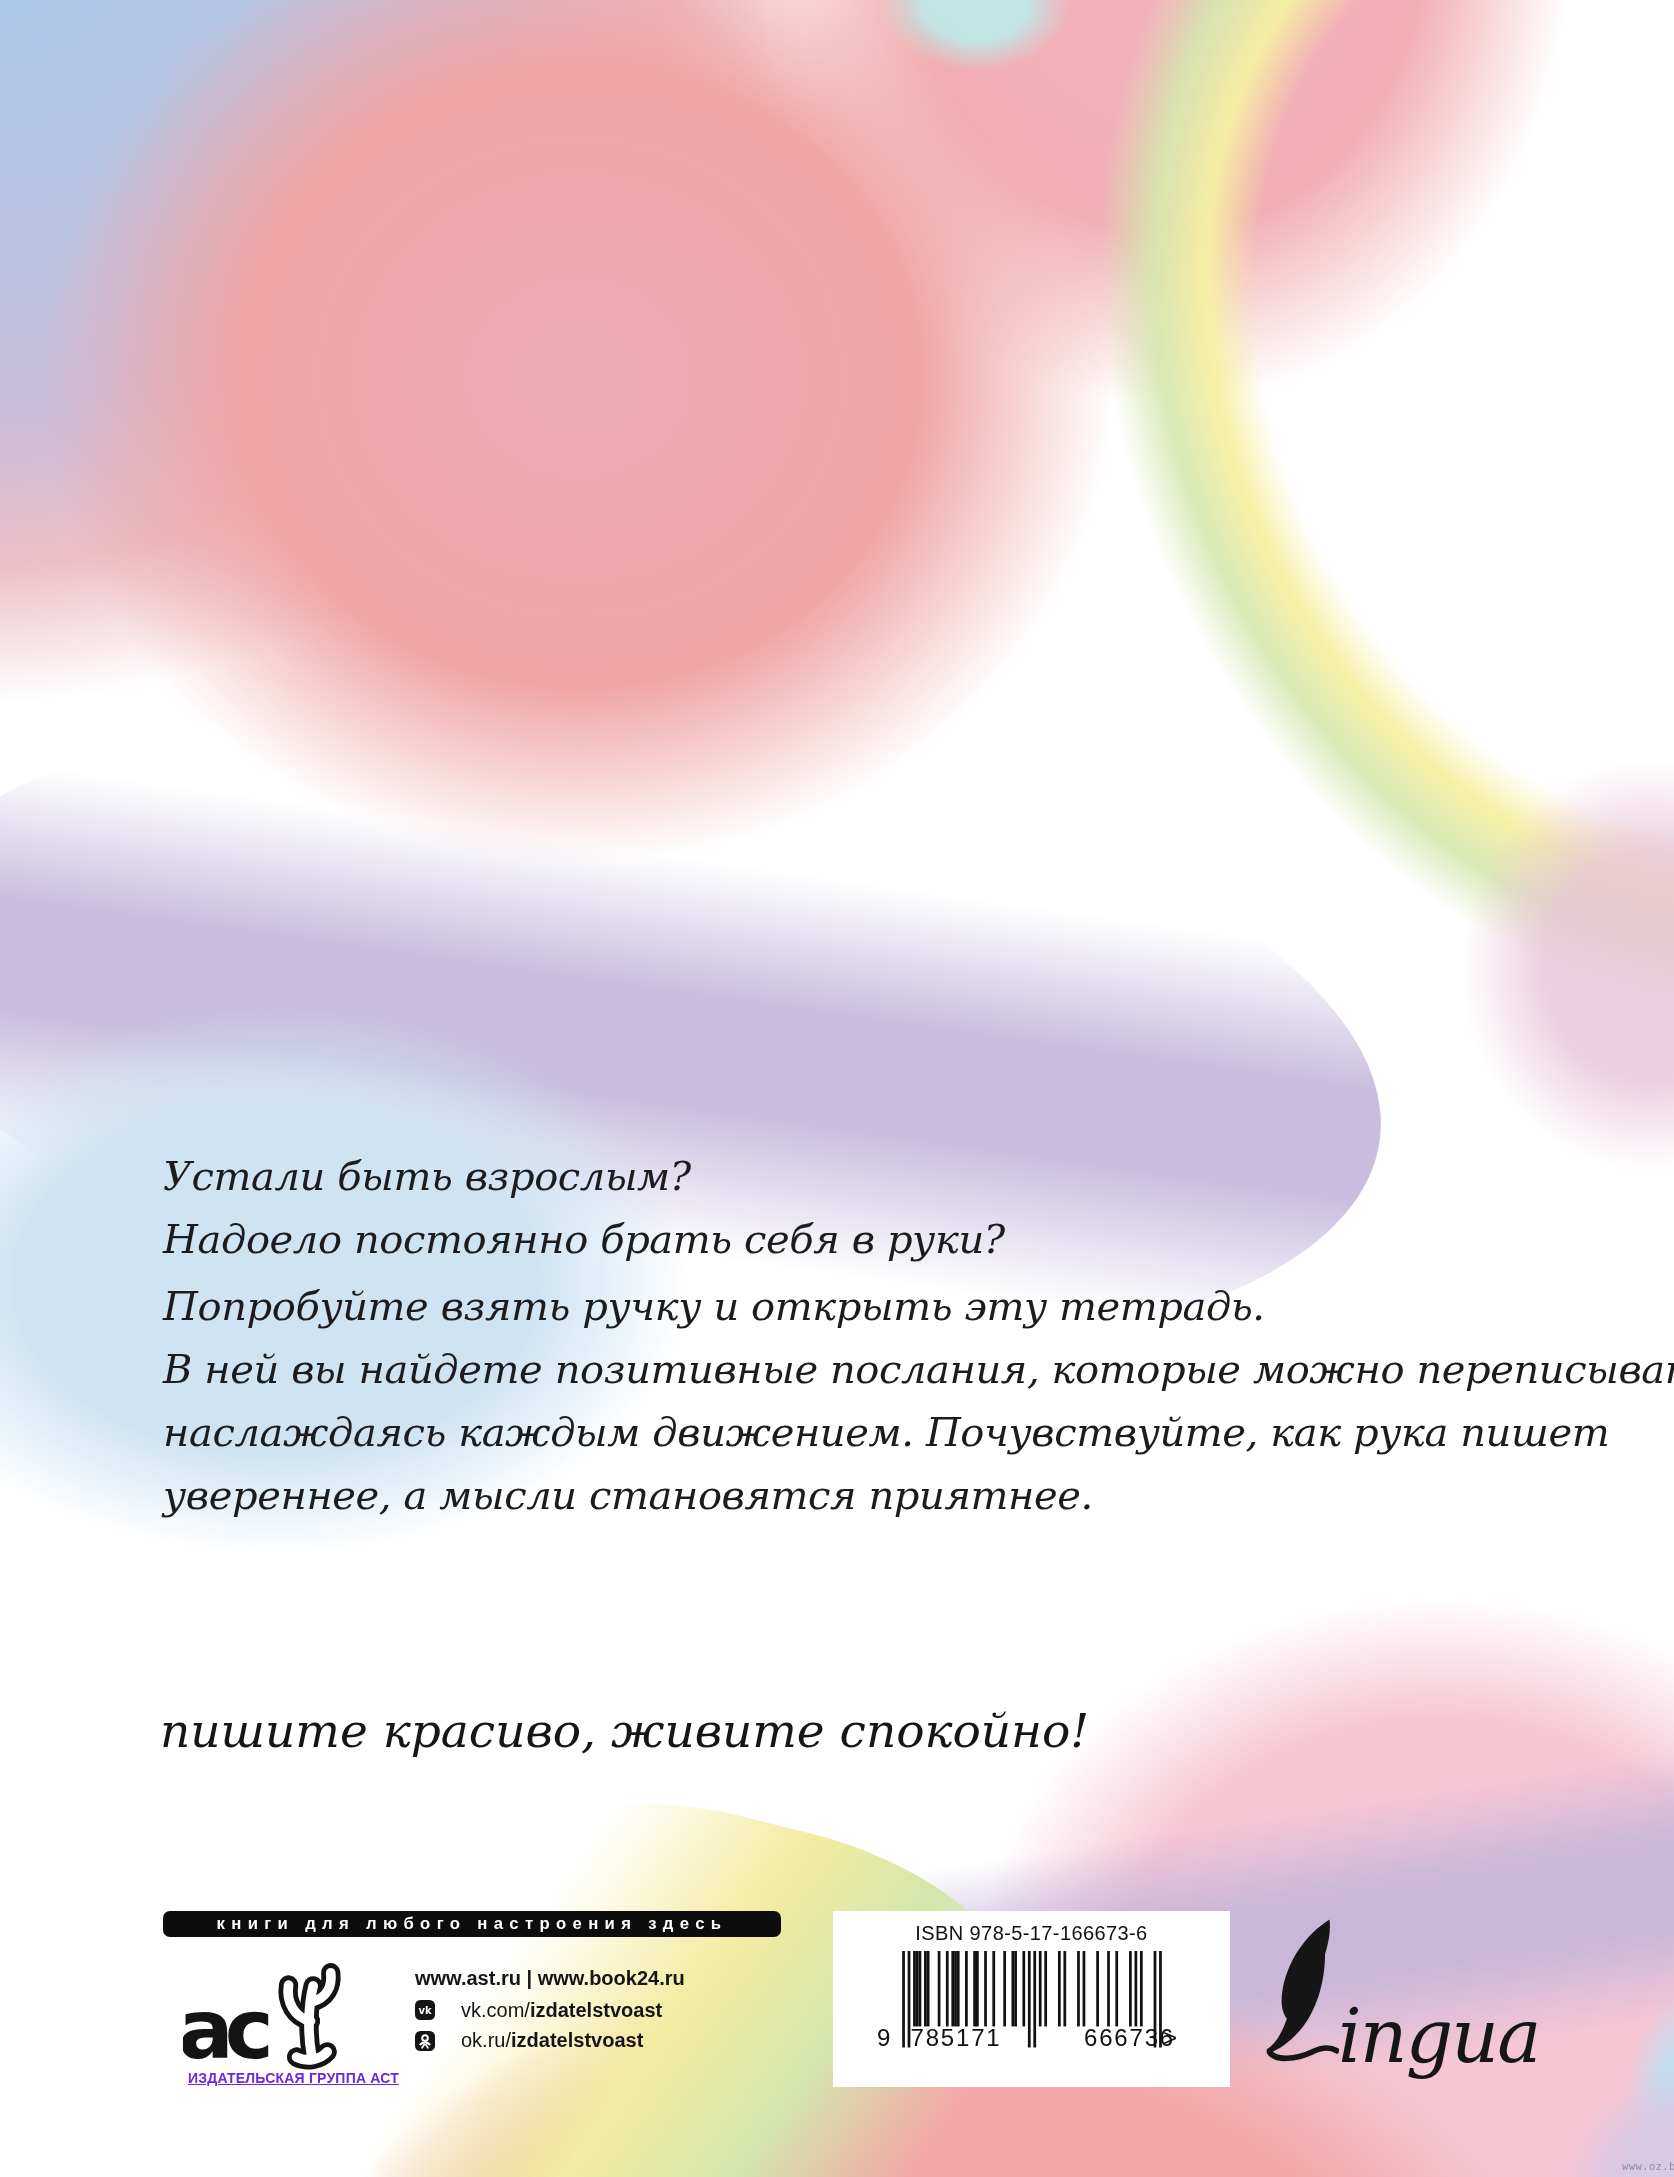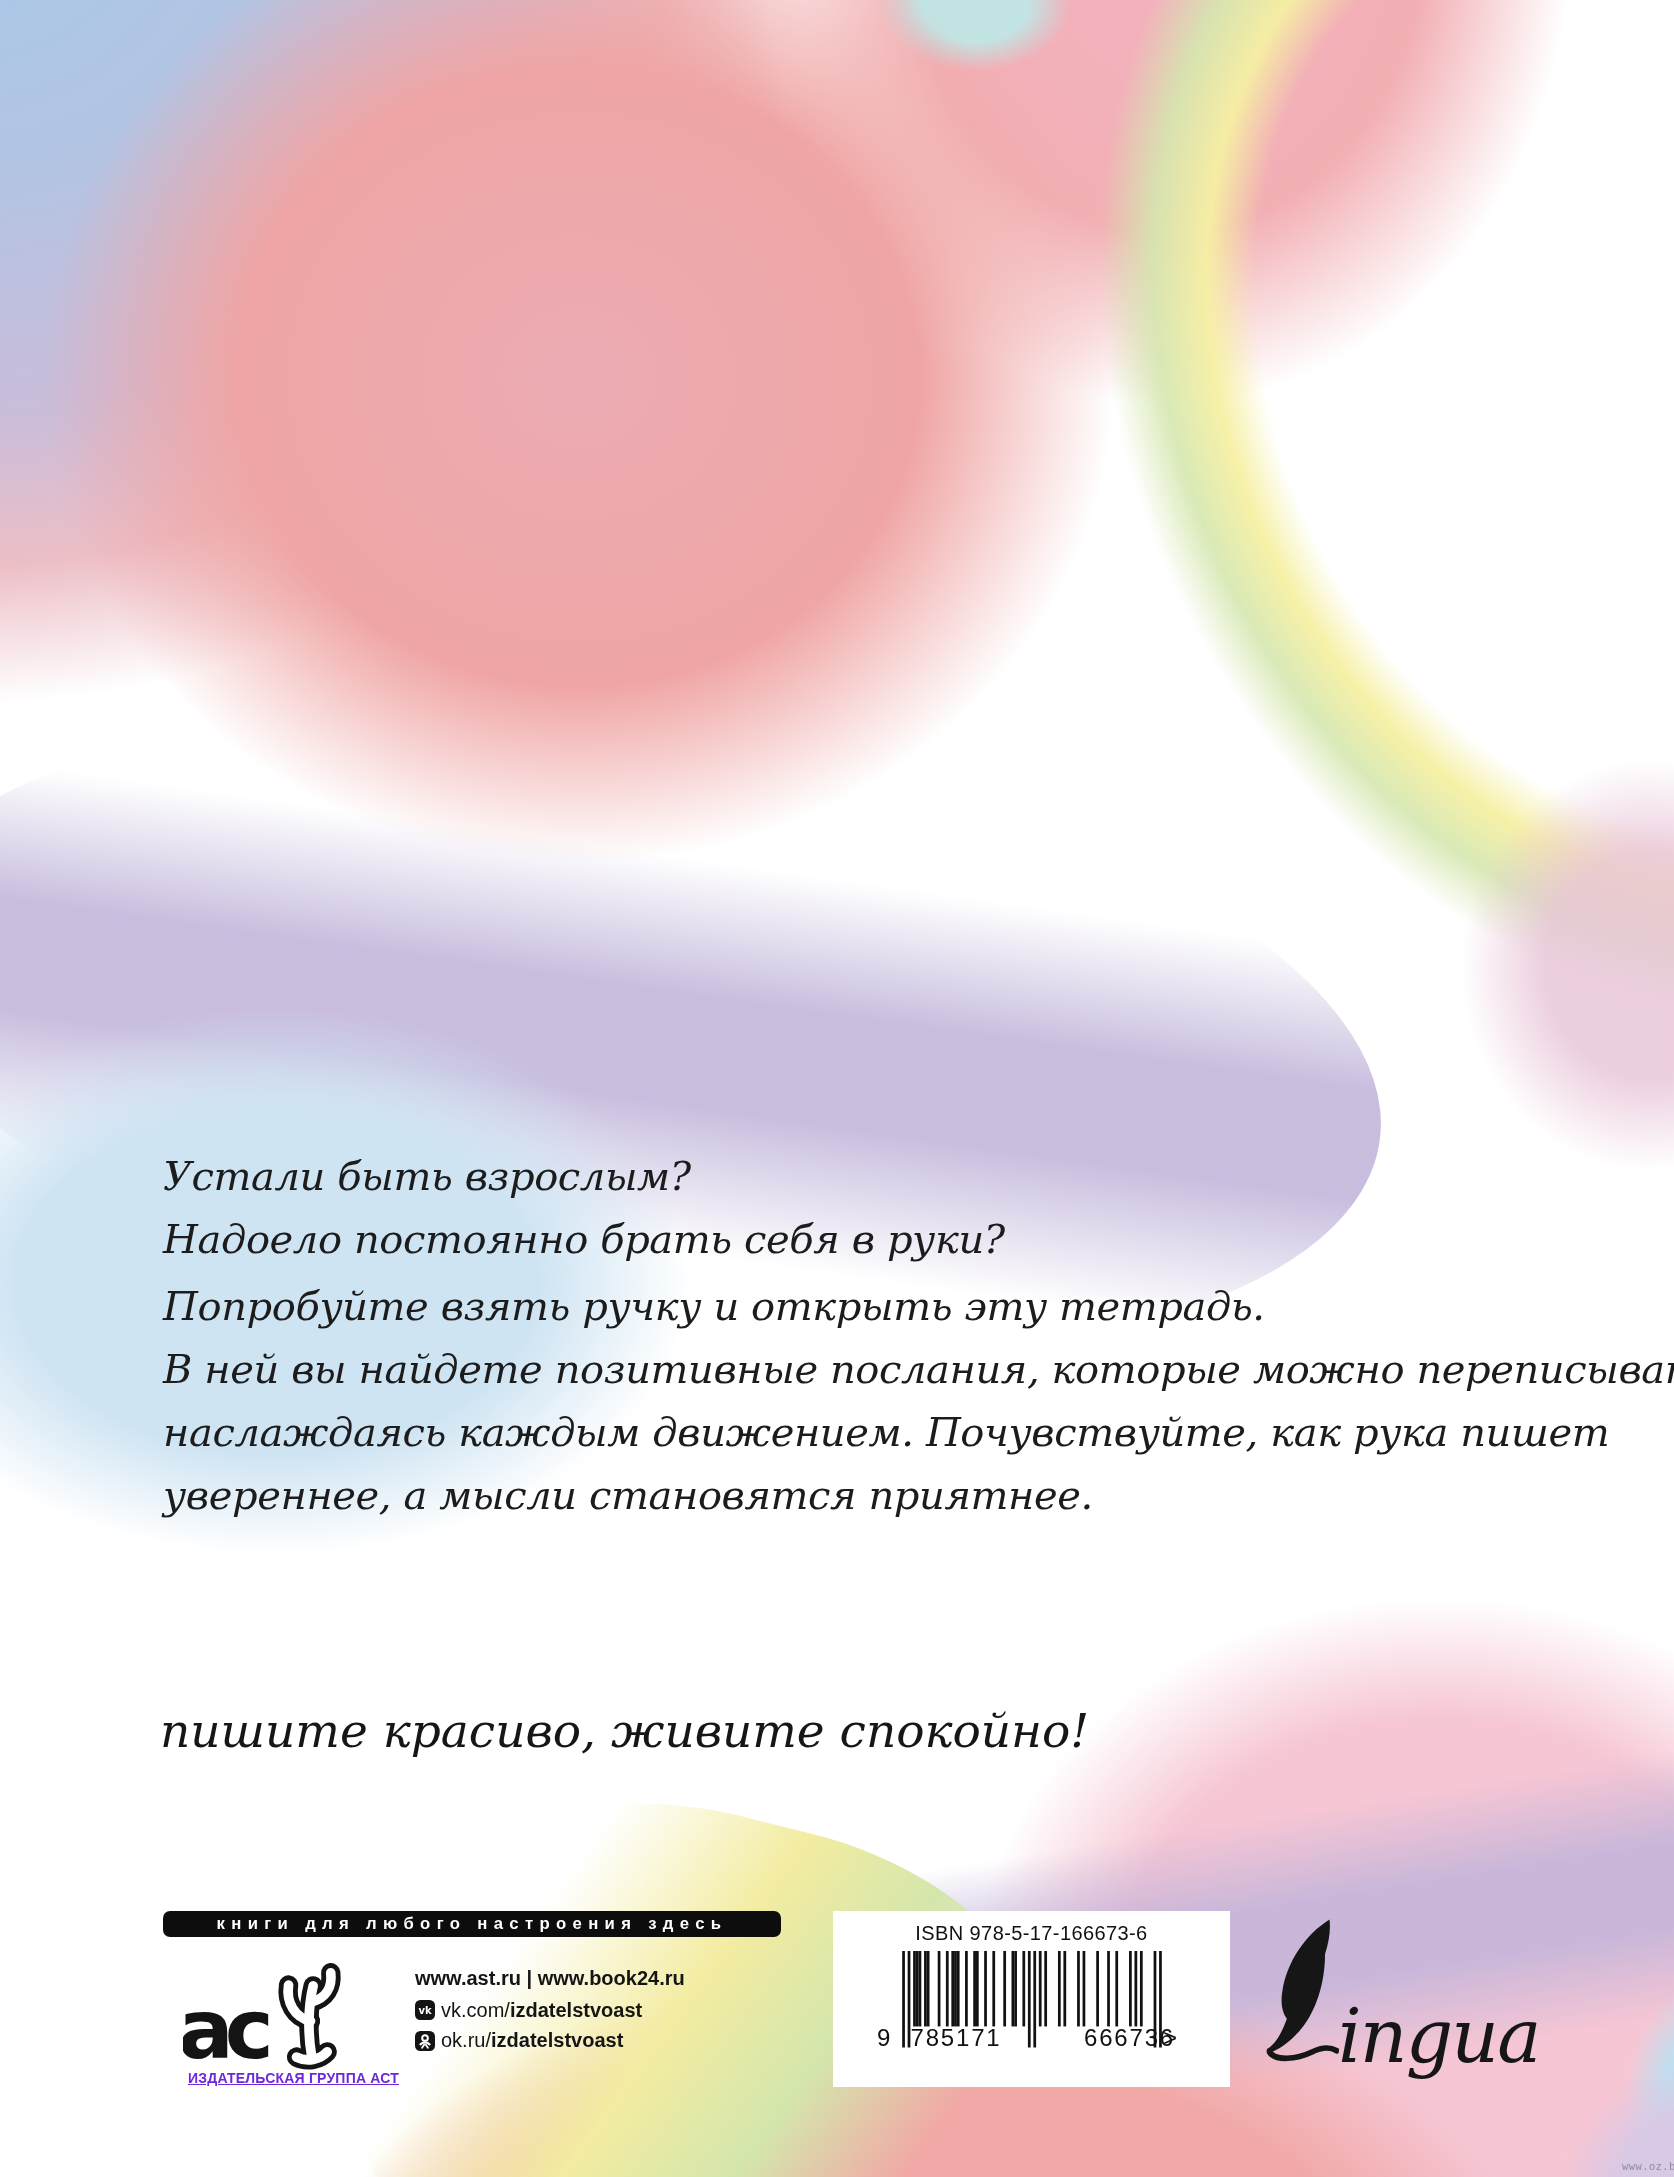--- a/index.html
+++ b/index.html
@@ -72,21 +72,21 @@
     background:var(--banner-bg,#0d0d0d); color:#ffffff;
     display:flex; align-items:center; justify-content:center;
     font-weight:700; font-size:16.7px; letter-spacing:0.38em; white-space:nowrap;border-radius:7px;}
 
   .ast-logo{position:absolute; left:183px; top:1949px; width:176px; height:123px;}
   .pub-name{position:absolute; left:188px; top:2070px; font-weight:700;
     font-size:14px; letter-spacing:0.2px; color:#6d28d9; white-space:nowrap;text-decoration:underline;}
 
   .links{position:absolute; left:415px; top:1967px; color:#151515;}
   .site-line{font-size:20px; font-weight:700; white-space:nowrap;}
-  .soc-line{display:flex; align-items:center; gap:6px; margin-top:9.7px;
+  .soc-line{display:flex; align-items:center; gap:26px; margin-top:9.7px;
     font-size:20px; white-space:nowrap; height:21px;}
   .soc-line b{font-weight:700;}
   .sicon{width:20px; height:20px; border-radius:5.3px; background:#141414;
     display:flex; align-items:center; justify-content:center; flex:0 0 auto;}
   .sicon svg{display:block;}
 
   .isbn-box{position:absolute; left:803px; top:1911px; width:397px; height:176px;
     background:#ffffff; color:#111;margin-left:30px;}
   .isbn-label{margin-top:11.4px; text-align:center; font-size:20px; letter-spacing:0.4px;}
   .bc-wrap{position:relative; width:309px; height:125px; margin:3.5px auto 0;}

